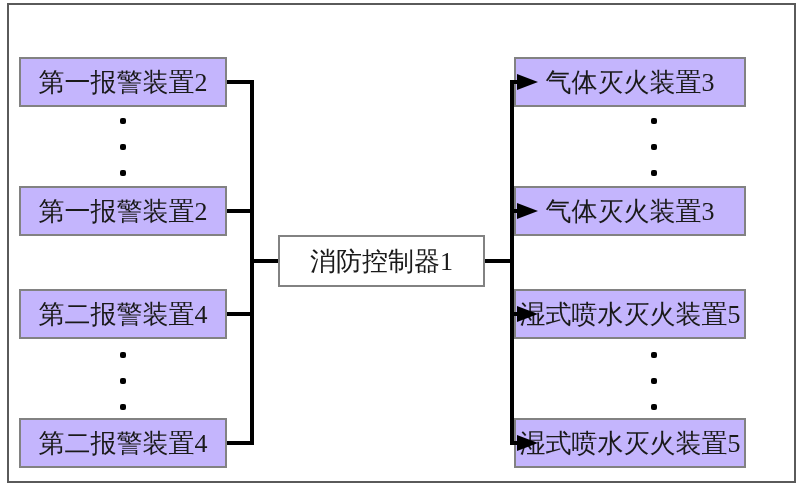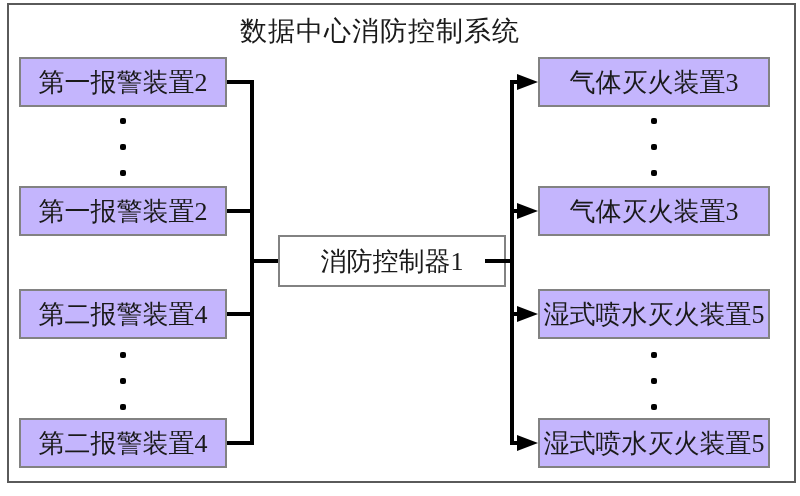--- a/index.html
+++ b/index.html
@@ -19,27 +19,27 @@
     text-align: center; font-size: 27px; color: #1a1a1a;
     letter-spacing: 1px; white-space: nowrap;
   }
   .box {
     position: absolute; height: 50px;
     border: 2px solid #828282; background: #c4b5fd;
     display: flex; align-items: center; justify-content: center;
     font-size: 26px; color: #1a1a1a; white-space: nowrap;
   }
   .box-left  { left: 19px;  width: 208px; }
-  .box-right { left: 538px; width: 232px; }
+  .box-right { left: 514px; width: 232px; }
   .box-l1 { top: 57px; }  .box-l2 { top: 186px; }
   .box-l3 { top: 289px; } .box-l4 { top: 418px; }
   .box-r1 { top: 57px; }  .box-r2 { top: 186px; }
   .box-r3 { top: 289px; } .box-r4 { top: 418px; }
   .box-center {
-    position: absolute; left: 278px; top: 235px; width: 228px; height: 52px;
+    position: absolute; left: 278px; top: 235px; width: 207px; height: 52px;
     border: 2px solid #828282; background: #ffffff;
     display: flex; align-items: center; justify-content: center;
     font-size: 26px; color: #1a1a1a; white-space: nowrap;
   }
   .line { position: absolute; background: #000000; }
   .bus-left  { left: 250px; top: 80px; width: 4px; height: 365px; }
   .bus-right { left: 510px; top: 80px; width: 4px; height: 365px; }
   .conn { height: 4px; }
   .conn-l1 { left: 227px; top: 80px;  width: 27px; }
   .conn-l2 { left: 227px; top: 209px; width: 27px; }
@@ -69,21 +69,20 @@
   .dcol-right { left: 651px; }
   .drow-a1 { top: 118px; } .drow-a2 { top: 144px; } .drow-a3 { top: 170px; }
   .drow-b1 { top: 352px; } .drow-b2 { top: 378px; } .drow-b3 { top: 404px; }
 </style>
 </head>
 <body>
 
 <div class="stage">
   <div class="frame"></div>
 
-  <div class="title">数据中心消防控制系统</div>
 
   <div class="box box-left box-l1">第一报警装置2</div>
   <div class="box box-left box-l2">第一报警装置2</div>
   <div class="box box-left box-l3">第二报警装置4</div>
   <div class="box box-left box-l4">第二报警装置4</div>
 
   <div class="box-center">消防控制器1</div>
 
   <div class="box box-right box-r1">气体灭火装置3</div>
   <div class="box box-right box-r2">气体灭火装置3</div>

